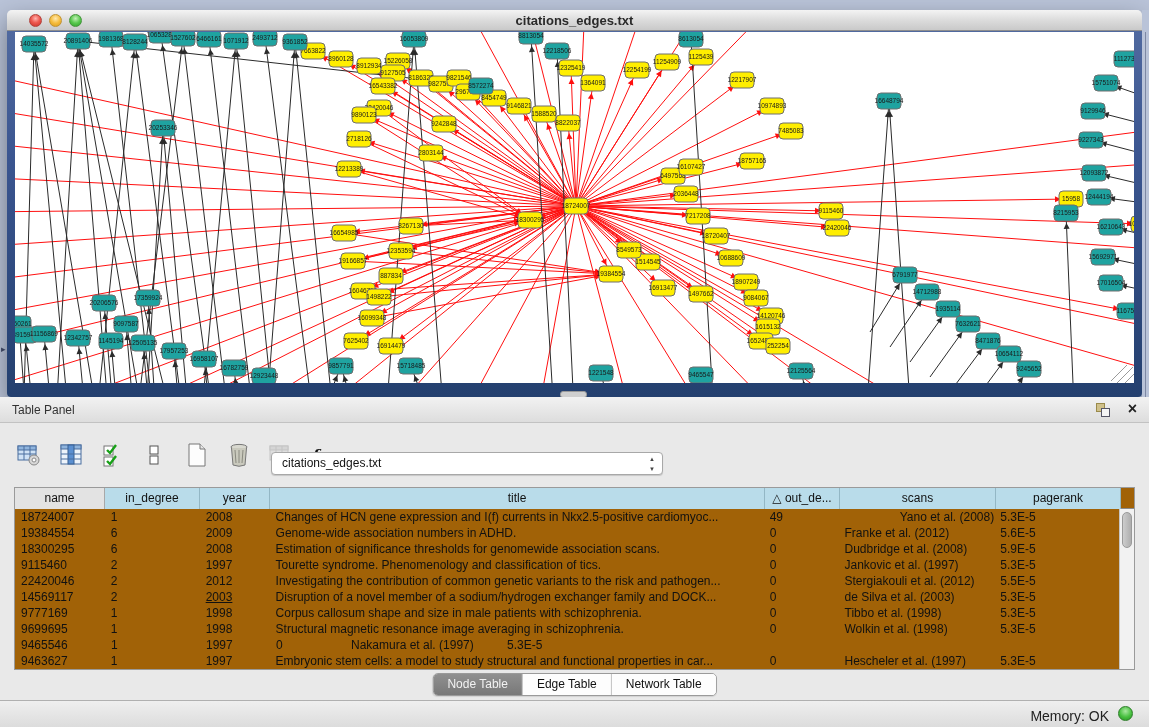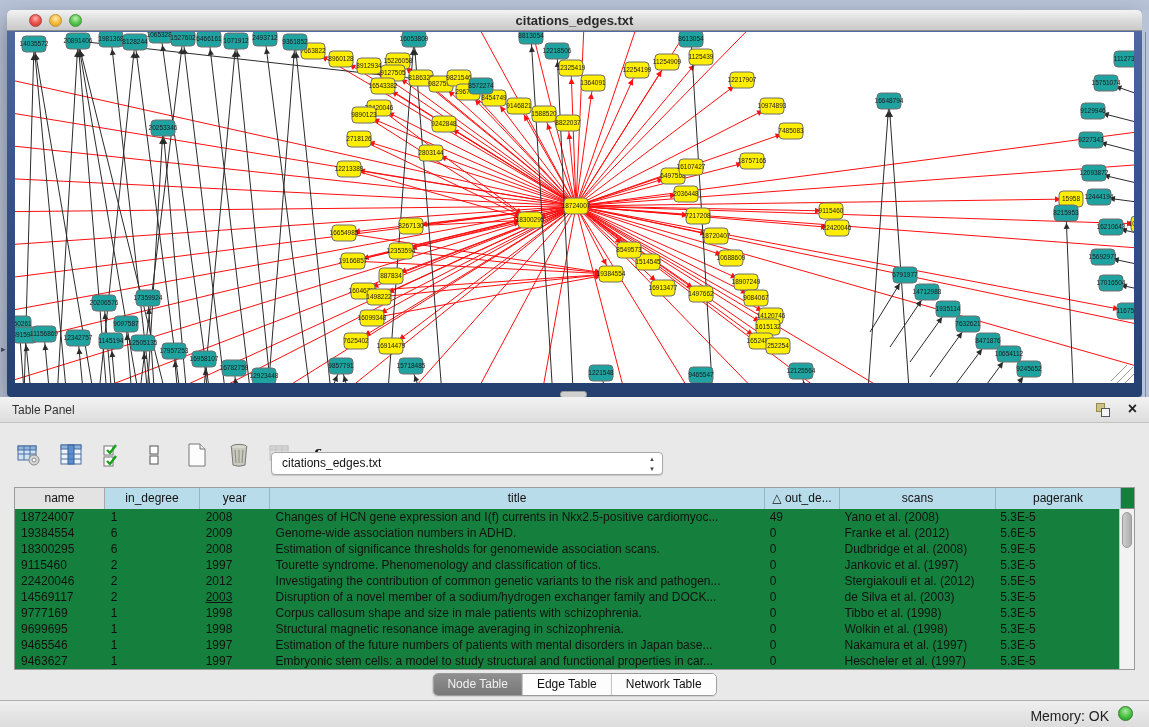--- a/index.html
+++ b/index.html
@@ -47,21 +47,21 @@
   .toolbar { position:absolute; left:14px; top:36px; height:44px; display:flex; align-items:center; gap:12px; }
   .tbtn { width:30px; height:30px; display:flex; align-items:center; justify-content:center; }
   .fx { font-family:"DejaVu Serif","Liberation Serif",serif; font-style:italic; font-weight:700; font-size:15px; color:#111; }
   .fx small { font-size:9px; }
   .combo { position:absolute; left:271px; top:55px; width:392px; height:23px; background:#ffffff;
     border:1px solid #a8a8a8; border-radius:4px; box-shadow:0 1px 1px rgba(0,0,0,.15);
     font-size:12px; color:#111; line-height:21px; padding-left:10px; }
   .combo .arrows { position:absolute; right:7px; top:1px; font-size:6px; color:#444; line-height:10px; text-align:center; }
 
   .tbl { position:absolute; left:14px; top:90px; width:1121px; height:183px;
-    border:1px solid #9a9a9a; background:#15803d; }
+    border:1px solid #9a9a9a; background:#a16207; }
   .thead { display:flex; height:21px; border-bottom:1px solid #8a8a8a; }
   .th { height:21px; font-size:12px; color:#111; text-align:center; line-height:20px;
     background:#b9dcea; border-right:1px solid #93b7c5; overflow:hidden; white-space:nowrap; }
   .th.th-name { background:#e3e3e3; border-right:1px solid #a8a8a8; }
   .tbody { position:absolute; left:0; top:21px; right:15px; bottom:0; overflow:hidden; }
   .tr { display:flex; height:16px; }
   .td { font-size:12px; color:#111; line-height:16px; padding-left:6px;
     white-space:nowrap; overflow:hidden; }
   .vscroll { position:absolute; right:0; top:21px; width:15px; bottom:0;
     background:#f2f2f2; border-left:1px solid #c5c5c5; }
@@ -978,21 +978,21 @@
         <div class="th" style="width: 156px;">scans</div>
         <div class="th" style="width: 125px;">pagerank</div>
       </div>
     <div class="tbody">
         <div class="tr">
           <div class="td" style="width: 90px;">18724007</div>
           <div class="td" style="width: 95px;">1</div>
           <div class="td" style="width: 70px;">2008</div>
           <div class="td" style="width: 495px;">Changes of HCN gene expression and I(f) currents in Nkx2.5-positive cardiomyoc...</div>
           <div class="td" style="width: 75px;">49</div>
-          <div class="td" style="width: 156px;">Yano et al. (2008)</div>
+          <div class="td" style="width: 156px; text-align: right;">Yano et al. (2008)</div>
           <div class="td" style="width: 125px;">5.3E-5</div>
         </div>
         <div class="tr">
           <div class="td" style="width: 90px;">19384554</div>
           <div class="td" style="width: 95px;">6</div>
           <div class="td" style="width: 70px;">2009</div>
           <div class="td" style="width: 495px;">Genome-wide association numbers in ADHD.</div>
           <div class="td" style="width: 75px;">0</div>
           <div class="td" style="width: 156px;">Franke et al. (2012)</div>
           <div class="td" style="width: 125px;">5.6E-5</div>
@@ -1048,21 +1048,20 @@
           <div class="td" style="width: 70px;">1998</div>
           <div class="td" style="width: 495px;">Structural magnetic resonance image averaging in schizophrenia.</div>
           <div class="td" style="width: 75px;">0</div>
           <div class="td" style="width: 156px;">Wolkin et al. (1998)</div>
           <div class="td" style="width: 125px;">5.3E-5</div>
         </div>
         <div class="tr">
           <div class="td" style="width: 90px;">9465546</div>
           <div class="td" style="width: 95px;">1</div>
           <div class="td" style="width: 70px;">1997</div>
-          <div class="td" style="width: 495px;">Estimation of the future numbers of patients with mental disorders in Japan base...</div>
           <div class="td" style="width: 75px;">0</div>
           <div class="td" style="width: 156px;">Nakamura et al. (1997)</div>
           <div class="td" style="width: 125px;">5.3E-5</div>
         </div>
         <div class="tr">
           <div class="td" style="width: 90px;">9463627</div>
           <div class="td" style="width: 95px;">1</div>
           <div class="td" style="width: 70px;">1997</div>
           <div class="td" style="width: 495px;">Embryonic stem cells: a model to study structural and functional properties in car...</div>
           <div class="td" style="width: 75px;">0</div>

